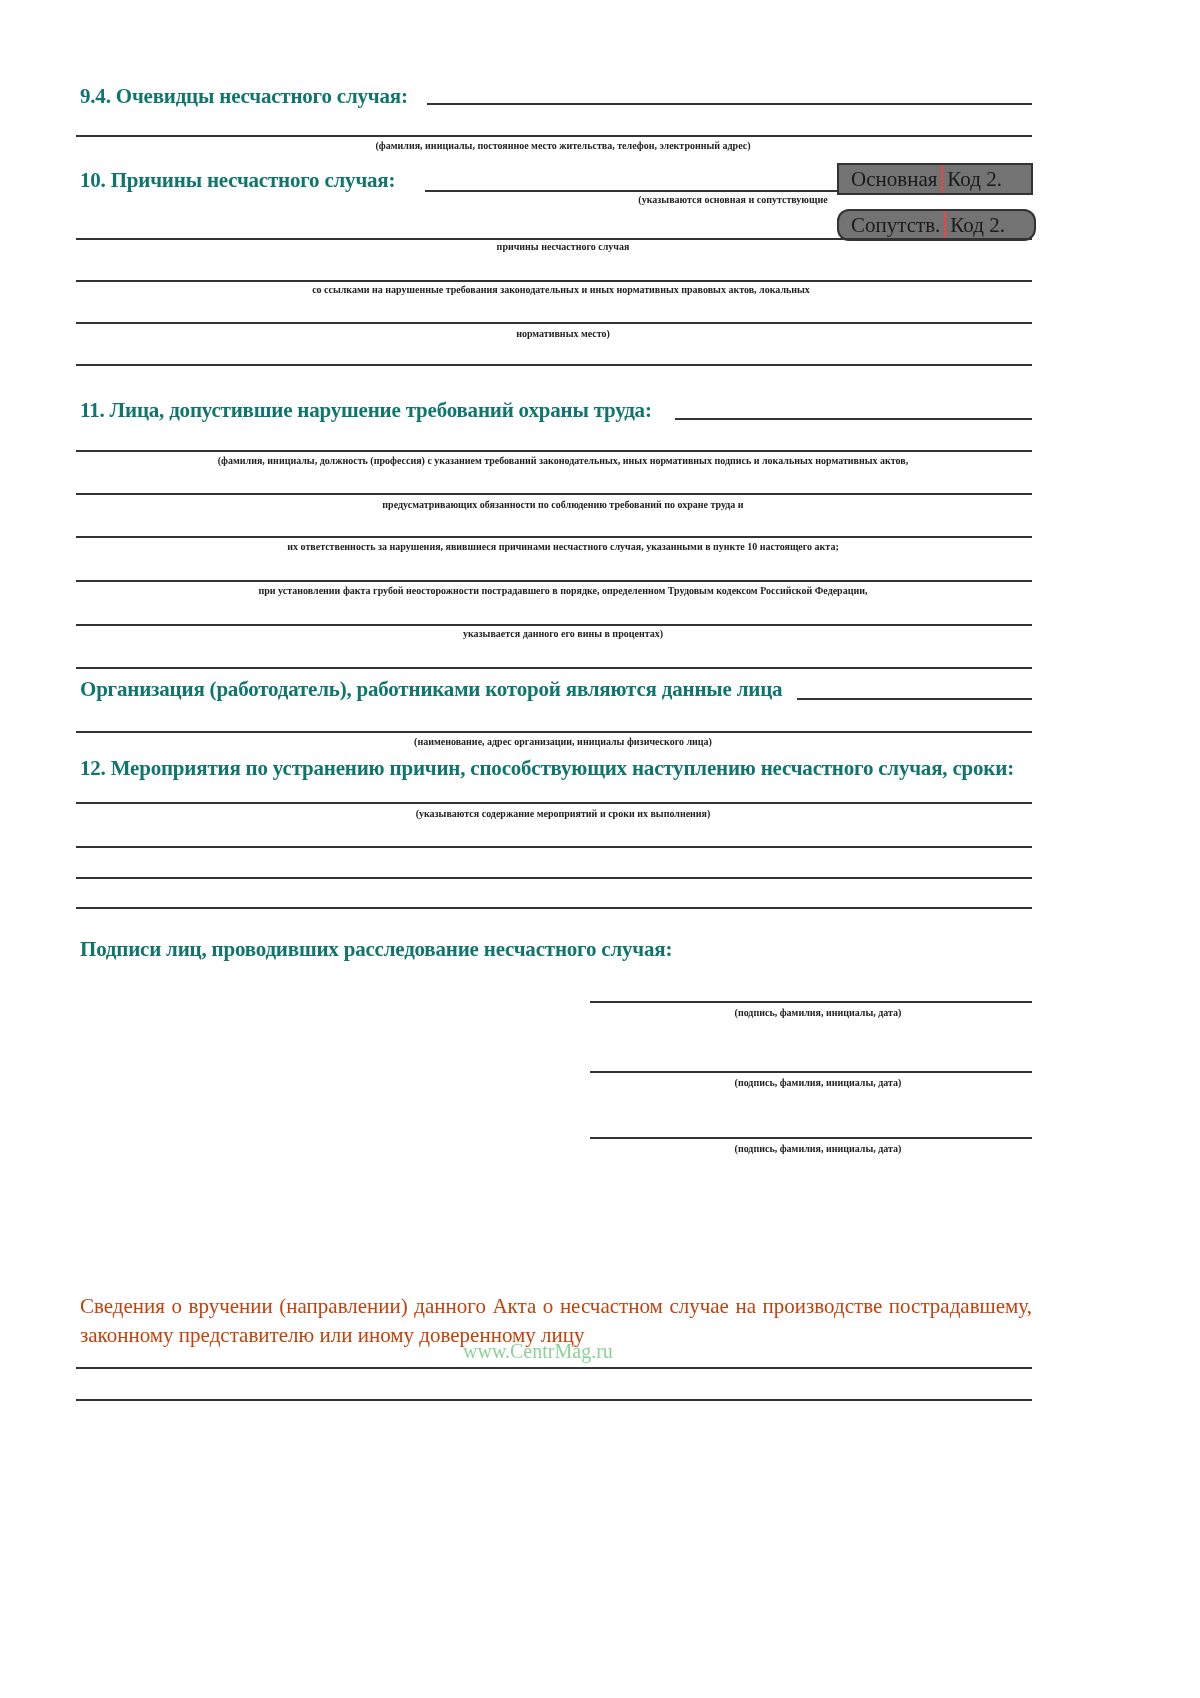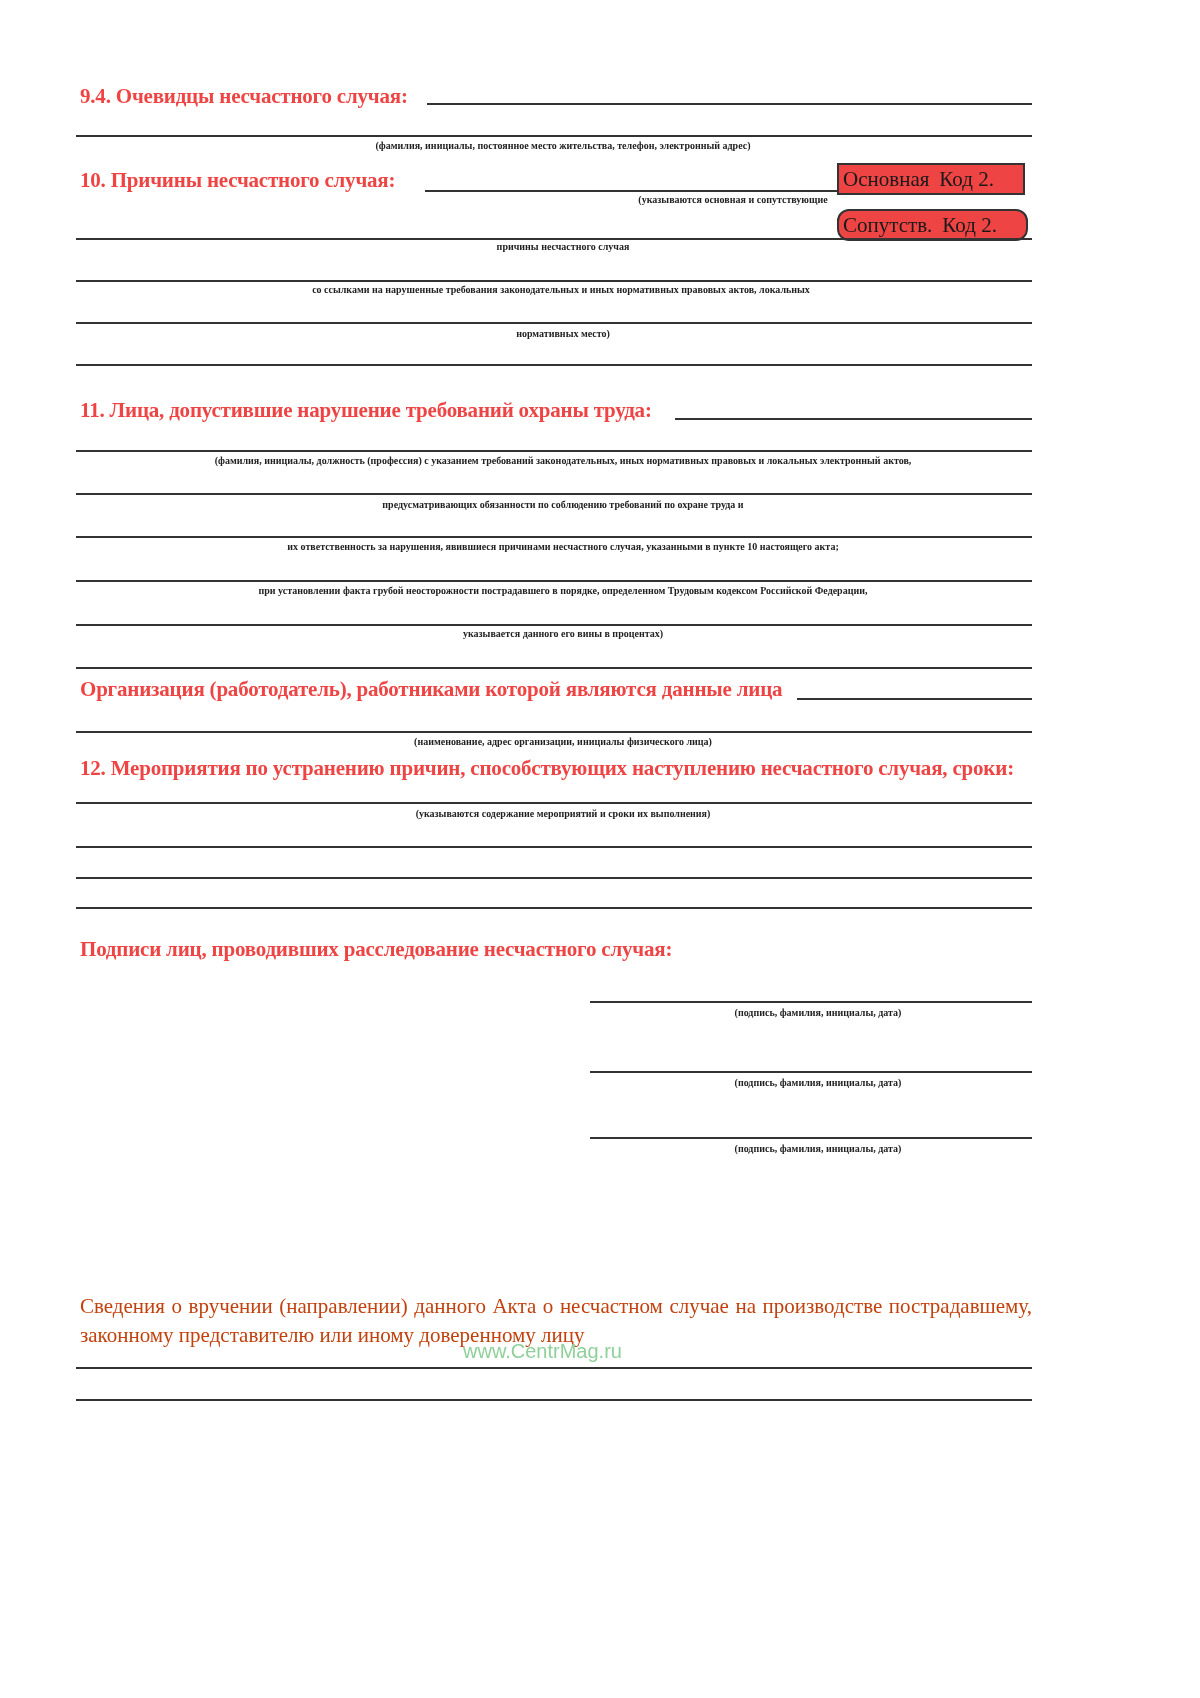--- a/index.html
+++ b/index.html
@@ -1,25 +1,25 @@
 <!DOCTYPE html>
 <html><head>
 <meta charset="utf-8">
 <style>
   html, body { margin:0; padding:0; background:#ffffff; }
   body { width:1200px; height:1698px; position:relative; overflow:hidden;
          font-family:"Liberation Serif", "DejaVu Serif", serif; color:#1a1a1a; }
   .line { position:absolute; height:0; border-top:2px solid #333; }
-  .label { position:absolute; font-size:21px; white-space:nowrap; font-weight:bold; color:#ef4444; letter-spacing:-0.2px; }
+  .label { position:absolute; font-size:21px; white-space:nowrap; font-weight:bold; color:#0f766e; letter-spacing:-0.2px; }
   .hint { position:absolute; font-size:10px; white-space:nowrap; text-align:center; color:#222; font-weight:bold; transform:translateX(-50%);padding-left:16px; }
-  .codebox { position:absolute; border:2px solid #333; display:flex; height:28px; font-size:21px; background:#ef4444; }
+  .codebox { position:absolute; border:2px solid #333; display:flex; height:28px; font-size:21px; background:#737373;padding-left:8px; }
   .codebox span { display:flex; align-items:center; padding:0 4px; white-space:nowrap; }
   .codebox span + span { border-left:2px solid #ef4444; }
   .para { position:absolute; font-size:21px; font-weight:normal; color:#c2410c; text-align:justify; text-align-last:left; line-height:29px; }
-  .wm { position:absolute; font-family:Liberation Sans, sans-serif; color:#8fd09a; font-size:20px; white-space:nowrap; }
+  .wm { position:absolute; font-family:Liberation Serif, serif; color:#8fd09a; font-size:20px; white-space:nowrap; }
 </style>
 </head>
 <body>
 
 <div class="label" style="left:80px;top:84px;">9.4. Очевидцы несчастного случая:</div>
 <div class="line" style="left:427px;width:605px;top:103px;"></div>
 <div class="line" style="left:76px;width:956px;top:135px;"></div>
 <div class="hint" style="left:555px;top:140px;">(фамилия, инициалы, постоянное место жительства, телефон, электронный адрес)</div>
 
 <div class="label" style="left:80px;top:168px;">10. Причины несчастного случая:</div>
@@ -37,21 +37,21 @@
 <div class="hint" style="left:555px;top:241px;">причины несчастного случая</div>
 <div class="line" style="left:76px;width:956px;top:280px;"></div>
 <div class="hint" style="left:553px;top:284px;">со ссылками на нарушенные требования законодательных и иных нормативных правовых актов, локальных</div>
 <div class="line" style="left:76px;width:956px;top:322px;"></div>
 <div class="hint" style="left:555px;top:328px;">нормативных место)</div>
 <div class="line" style="left:76px;width:956px;top:364px;"></div>
 
 <div class="label" style="left:80px;top:398px;">11. Лица, допустившие нарушение требований охраны труда:</div>
 <div class="line" style="left:675px;width:357px;top:418px;"></div>
 <div class="line" style="left:76px;width:956px;top:450px;"></div>
-<div class="hint" style="left:555px;top:455px;">(фамилия, инициалы, должность (профессия) с указанием требований законодательных, иных нормативных правовых и локальных электронный актов,</div>
+<div class="hint" style="left:555px;top:455px;">(фамилия, инициалы, должность (профессия) с указанием требований законодательных, иных нормативных подпись и локальных нормативных актов,</div>
 <div class="line" style="left:76px;width:956px;top:493px;"></div>
 <div class="hint" style="left:555px;top:499px;">предусматривающих обязанности по соблюдению требований по охране труда и</div>
 <div class="line" style="left:76px;width:956px;top:536px;"></div>
 <div class="hint" style="left:555px;top:541px;">их ответственность за нарушения, явившиеся причинами несчастного случая, указанными в пункте 10 настоящего акта;</div>
 <div class="line" style="left:76px;width:956px;top:580px;"></div>
 <div class="hint" style="left:555px;top:585px;">при установлении факта грубой неосторожности пострадавшего в порядке, определенном Трудовым кодексом Российской Федерации,</div>
 <div class="line" style="left:76px;width:956px;top:624px;"></div>
 <div class="hint" style="left:555px;top:628px;">указывается данного его вины в процентах)</div>
 <div class="line" style="left:76px;width:956px;top:667px;"></div>
 

